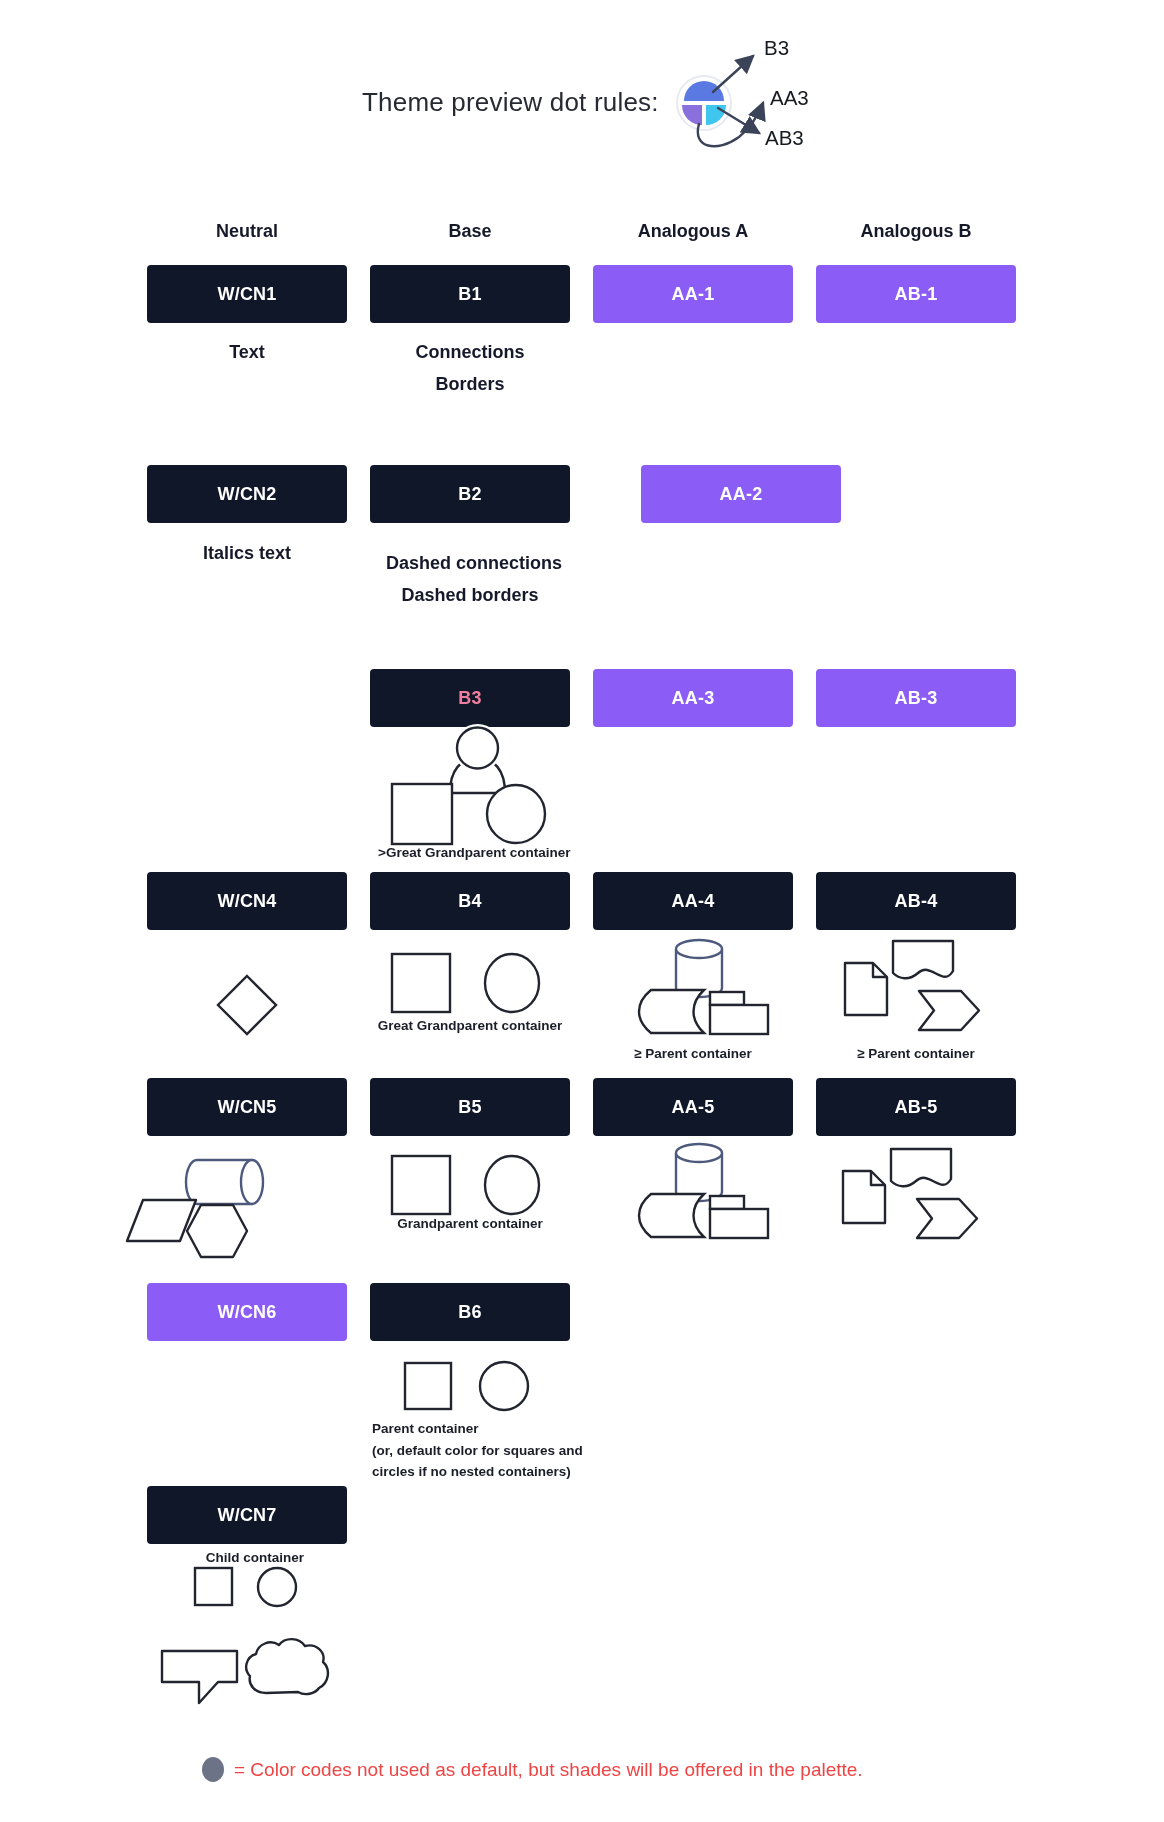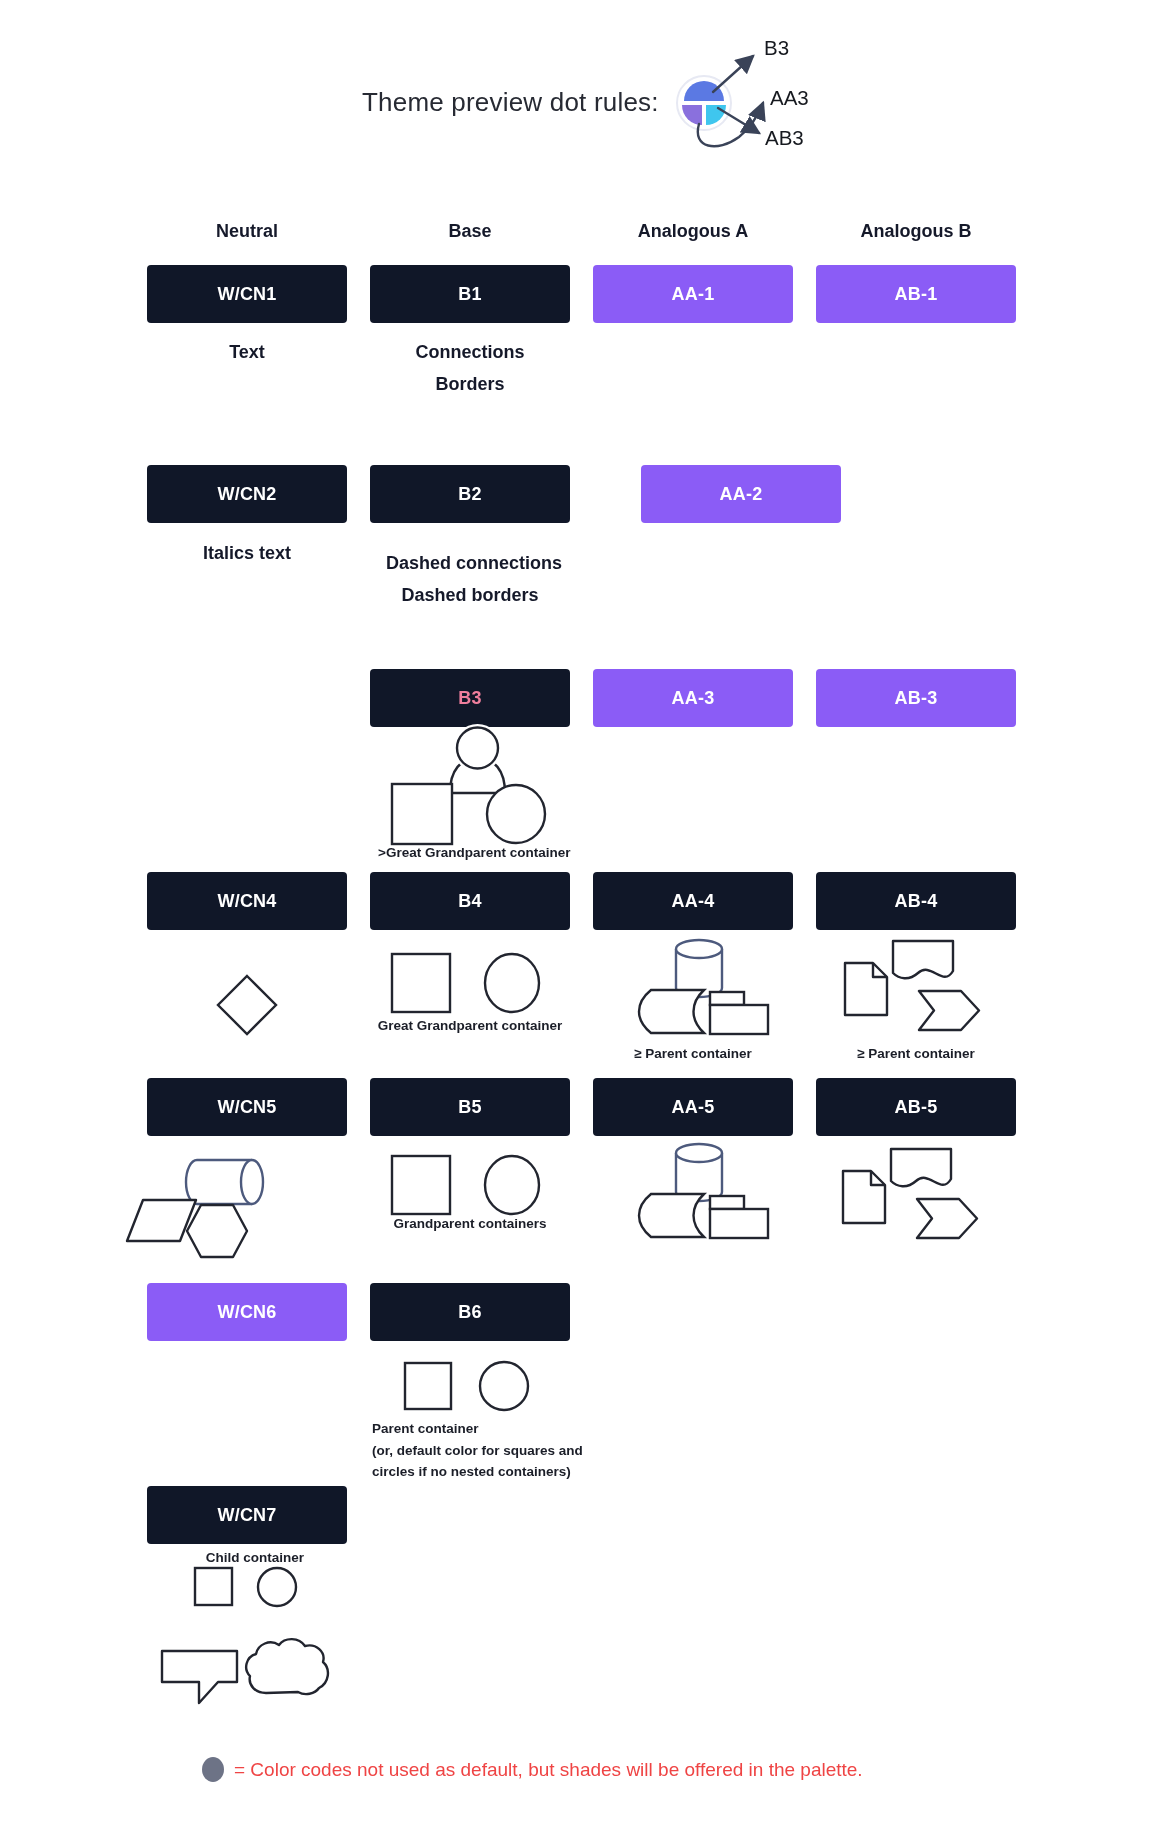--- a/index.html
+++ b/index.html
@@ -77,21 +77,21 @@
 
   <div class="cap center" style="left:370px;top:1018px;">Great Grandparent container</div>
   <div class="cap center" style="left:593px;top:1046px;">≥ Parent container</div>
   <div class="cap center" style="left:816px;top:1046px;">≥ Parent container</div>
 
   <div class="sw dark" style="left:147px;top:1078px;">W/CN5</div>
   <div class="sw dark" style="left:370px;top:1078px;">B5</div>
   <div class="sw dark" style="left:593px;top:1078px;">AA-5</div>
   <div class="sw dark" style="left:816px;top:1078px;">AB-5</div>
 
-  <div class="cap center" style="left:370px;top:1216px;">Grandparent containers</div>
+  <div class="cap center" style="left:370px;top:1216px;">Grandparent container</div>
 
   <div class="sw gray" style="left:147px;top:1283px;">W/CN6</div>
   <div class="sw dark" style="left:370px;top:1283px;">B6</div>
 
   <div class="note" style="left:372px;top:1418px;">
     <div>Parent container</div>
     <div>(or, default color for squares and</div>
     <div>circles if no nested containers)</div>
   </div>
 

